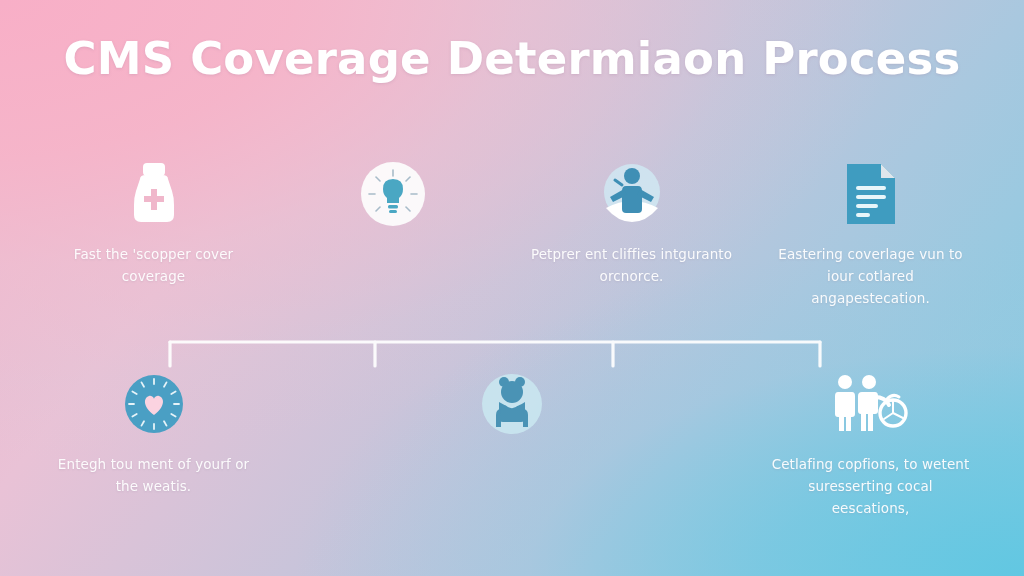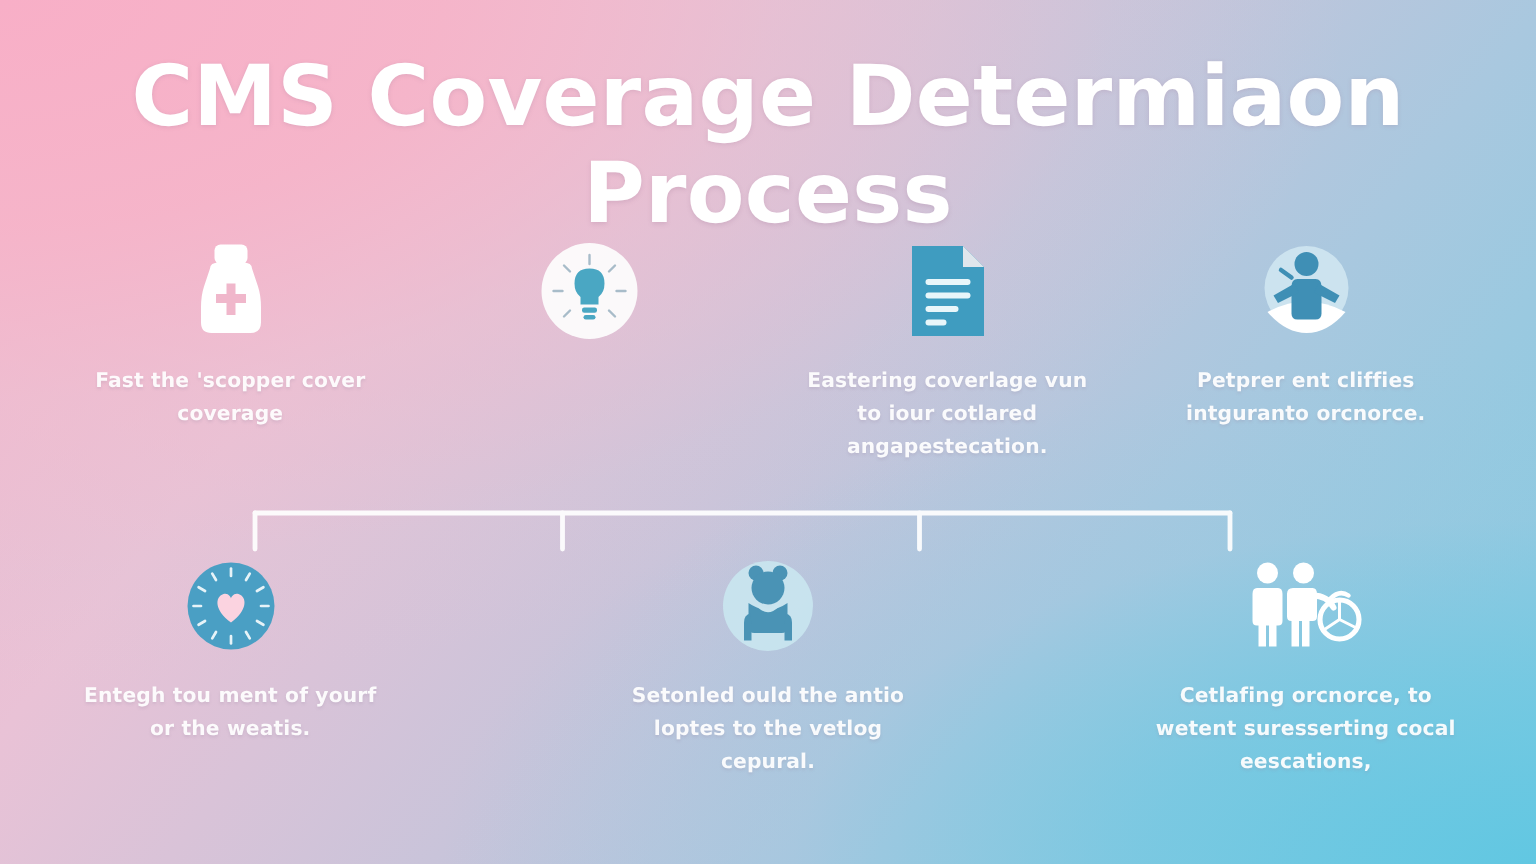--- a/index.html
+++ b/index.html
@@ -27,21 +27,21 @@
       linear-gradient(128deg, #f6b4ca 0%, #e9c2d6 26%, #c9c4da 50%, #a9c8df 70%, #7dcbe2 100%);
   }
 
   
   .title {
     position: absolute;
     top: 32px;
     left: 0;
     width: 1024px;
     text-align: center;
-    font-size: 56px;
+    font-size: 45px;
     font-weight: bold;
     letter-spacing: 0.2px;
     color: #ffffff;
     text-shadow: 0 1px 3px rgba(160,120,150,0.25);
     font-family: "DejaVu Sans", "Liberation Sans", sans-serif;
   }
 
   
   .row {
     position: absolute;
@@ -70,21 +70,21 @@
     justify-content: center;
     margin-bottom: 14px;
   }
 
   .node-caption {
     font-size: 13.5px;
     line-height: 1.62;
     color: rgba(255,255,255,0.93);
     text-shadow: 0 1px 2px rgba(150,130,160,0.22);
     max-width: 205px;
-    font-weight: bold;
+    font-weight: normal;
     letter-spacing: 0.1px;
   }
 
   
   .connector {
     position: absolute;
     left: 0;
     top: 320px;
     width: 1024px;
     height: 62px;
@@ -129,47 +129,47 @@
           </g>
           <path d="M34 19 q10 0 10 10 q0 6 -4 9 l0 5 l-12 0 l0 -5 q-4 -3 -4 -9 q0 -10 10 -10 z" fill="#4aa7c3"></path>
           <rect x="29" y="45" width="10" height="3.5" rx="1.5" fill="#4aa7c3"></rect>
           <rect x="30" y="50" width="8" height="3" rx="1.5" fill="#4aa7c3"></rect>
         </svg>
       </div>
     </div>
 
     <div class="node">
       <div class="icon-wrap">
+        <svg class="icon" width="68" height="68" viewBox="0 0 68 68">
+          <circle cx="34" cy="32" r="28" fill="#cfe6f1" opacity="0.9"></circle>
+          <path d="M8 48 q26 -14 52 0 q-12 14 -26 14 q-14 0 -26 -14 z" fill="#ffffff"></path>
+          <circle cx="34" cy="16" r="8" fill="#3f8fb5"></circle>
+          <path d="M28 26 h12 q4 0 4 5 l0 18 q0 4 -4 4 l-12 0 q-4 0 -4 -4 l0 -18 q0 -5 4 -5 z" fill="#3f8fb5"></path>
+          <path d="M26 29 L12 37 l3 5 l14 -7 z" fill="#3f8fb5"></path>
+          <path d="M42 29 L56 37 l-3 5 l-14 -7 z" fill="#3f8fb5"></path>
+          <path d="M17 20 l7 5" stroke="#3f8fb5" stroke-width="3" stroke-linecap="round" fill="none"></path>
+        </svg>
+      </div>
+      <div class="node-caption">Petprer ent cliffies intguranto orcnorce.</div>
+    </div>
+
+    <div class="node">
+      <div class="icon-wrap">
         <svg class="icon" width="56" height="68" viewBox="0 0 56 68">
           <path d="M4 4 h34 l14 14 v46 h-48 z" fill="#3f9cc0"></path>
           <path d="M38 4 l14 14 h-14 z" fill="#dfe6ec"></path>
           <g fill="#e8f6fa">
             <rect x="13" y="26" width="30" height="4" rx="2"></rect>
             <rect x="13" y="35" width="30" height="4" rx="2"></rect>
             <rect x="13" y="44" width="22" height="4" rx="2"></rect>
             <rect x="13" y="53" width="14" height="4" rx="2"></rect>
           </g>
         </svg>
       </div>
       <div class="node-caption">Eastering coverlage vun to iour cotlared angapestecation.</div>
-    </div>
-
-    <div class="node">
-      <div class="icon-wrap">
-        <svg class="icon" width="68" height="68" viewBox="0 0 68 68">
-          <circle cx="34" cy="32" r="28" fill="#cfe6f1" opacity="0.9"></circle>
-          <path d="M8 48 q26 -14 52 0 q-12 14 -26 14 q-14 0 -26 -14 z" fill="#ffffff"></path>
-          <circle cx="34" cy="16" r="8" fill="#3f8fb5"></circle>
-          <path d="M28 26 h12 q4 0 4 5 l0 18 q0 4 -4 4 l-12 0 q-4 0 -4 -4 l0 -18 q0 -5 4 -5 z" fill="#3f8fb5"></path>
-          <path d="M26 29 L12 37 l3 5 l14 -7 z" fill="#3f8fb5"></path>
-          <path d="M42 29 L56 37 l-3 5 l-14 -7 z" fill="#3f8fb5"></path>
-          <path d="M17 20 l7 5" stroke="#3f8fb5" stroke-width="3" stroke-linecap="round" fill="none"></path>
-        </svg>
-      </div>
-      <div class="node-caption">Petprer ent cliffies intguranto orcnorce.</div>
     </div>
   </div>
 
   <svg class="connector" viewBox="0 0 1024 62">
     <g stroke="#ffffff" stroke-width="3.2" fill="none" stroke-linecap="round" opacity="0.92">
       <line x1="170" y1="22" x2="820" y2="22"></line>
       <line x1="170" y1="22" x2="170" y2="46"></line>
       <line x1="375" y1="22" x2="375" y2="46"></line>
       <line x1="613" y1="22" x2="613" y2="46"></line>
       <line x1="820" y1="22" x2="820" y2="46"></line>
@@ -208,38 +208,37 @@
           <circle cx="32" cy="32" r="30" fill="#c9e5ef" opacity="0.92"></circle>
           <circle cx="24" cy="10" r="5" fill="#4a93b5"></circle>
           <circle cx="40" cy="10" r="5" fill="#4a93b5"></circle>
           <circle cx="32" cy="20" r="11" fill="#4a93b5"></circle>
           <path d="M19 30 q13 9 26 0 l0 16 q0 4 -4 4 l-18 0 q-4 0 -4 -4 z" fill="#4a93b5"></path>
           <path d="M20 37 q-4 1 -4 6 l0 12 l5 0 l0 -11 z" fill="#4a93b5"></path>
           <path d="M44 37 q4 1 4 6 l0 12 l-5 0 l0 -11 z" fill="#4a93b5"></path>
           <path d="M26 32 q6 6 12 0" stroke="#c9e5ef" stroke-width="2.4" fill="none" stroke-linecap="round"></path>
         </svg>
       </div>
-      <div class="node-caption">Setonled ould the antio loptes to the vetlog cepural.</div>
     </div>
 
 
     <div class="node">
       <div class="icon-wrap">
         <svg class="icon" width="84" height="62" viewBox="0 0 84 62">
           <circle cx="16" cy="9" r="7" fill="#ffffff"></circle>
           <path d="M9 19 h14 q3 0 3 4 l0 18 q0 3 -3 3 l-1 0 l0 14 l-5 0 l0 -14 l-2 0 l0 14 l-5 0 l0 -14 l-1 0 q-3 0 -3 -3 l0 -18 q0 -4 3 -4 z" fill="#ffffff"></path>
           <circle cx="40" cy="9" r="7" fill="#ffffff"></circle>
           <path d="M33 19 h13 q3 0 3 4 l0 15 q0 3 -3 3 l-2 0 l0 17 l-5 0 l0 -17 l-2 0 l0 17 l-5 0 l0 -17 q-3 0 -3 -3 l0 -15 q0 -4 4 -4 z" fill="#ffffff"></path>
           <path d="M46 24 q10 0 14 8" stroke="#ffffff" stroke-width="4" fill="none" stroke-linecap="round"></path>
           <circle cx="64" cy="40" r="13" fill="none" stroke="#ffffff" stroke-width="3.4"></circle>
           <g stroke="#ffffff" stroke-width="2" stroke-linecap="round">
             <line x1="64" y1="40" x2="64" y2="28"></line>
             <line x1="64" y1="40" x2="74" y2="45"></line>
             <line x1="64" y1="40" x2="55" y2="46"></line>
           </g>
           <path d="M58 26 q6 -6 12 -2" stroke="#ffffff" stroke-width="3" fill="none" stroke-linecap="round"></path>
         </svg>
       </div>
-      <div class="node-caption">Cetlafing orcnorce, to wetent suresserting cocal eescations,</div>
+      <div class="node-caption">Cetlafing copfions, to wetent suresserting cocal eescations,</div>
     </div>
   </div>
 
 </div>
 
 </body></html>

